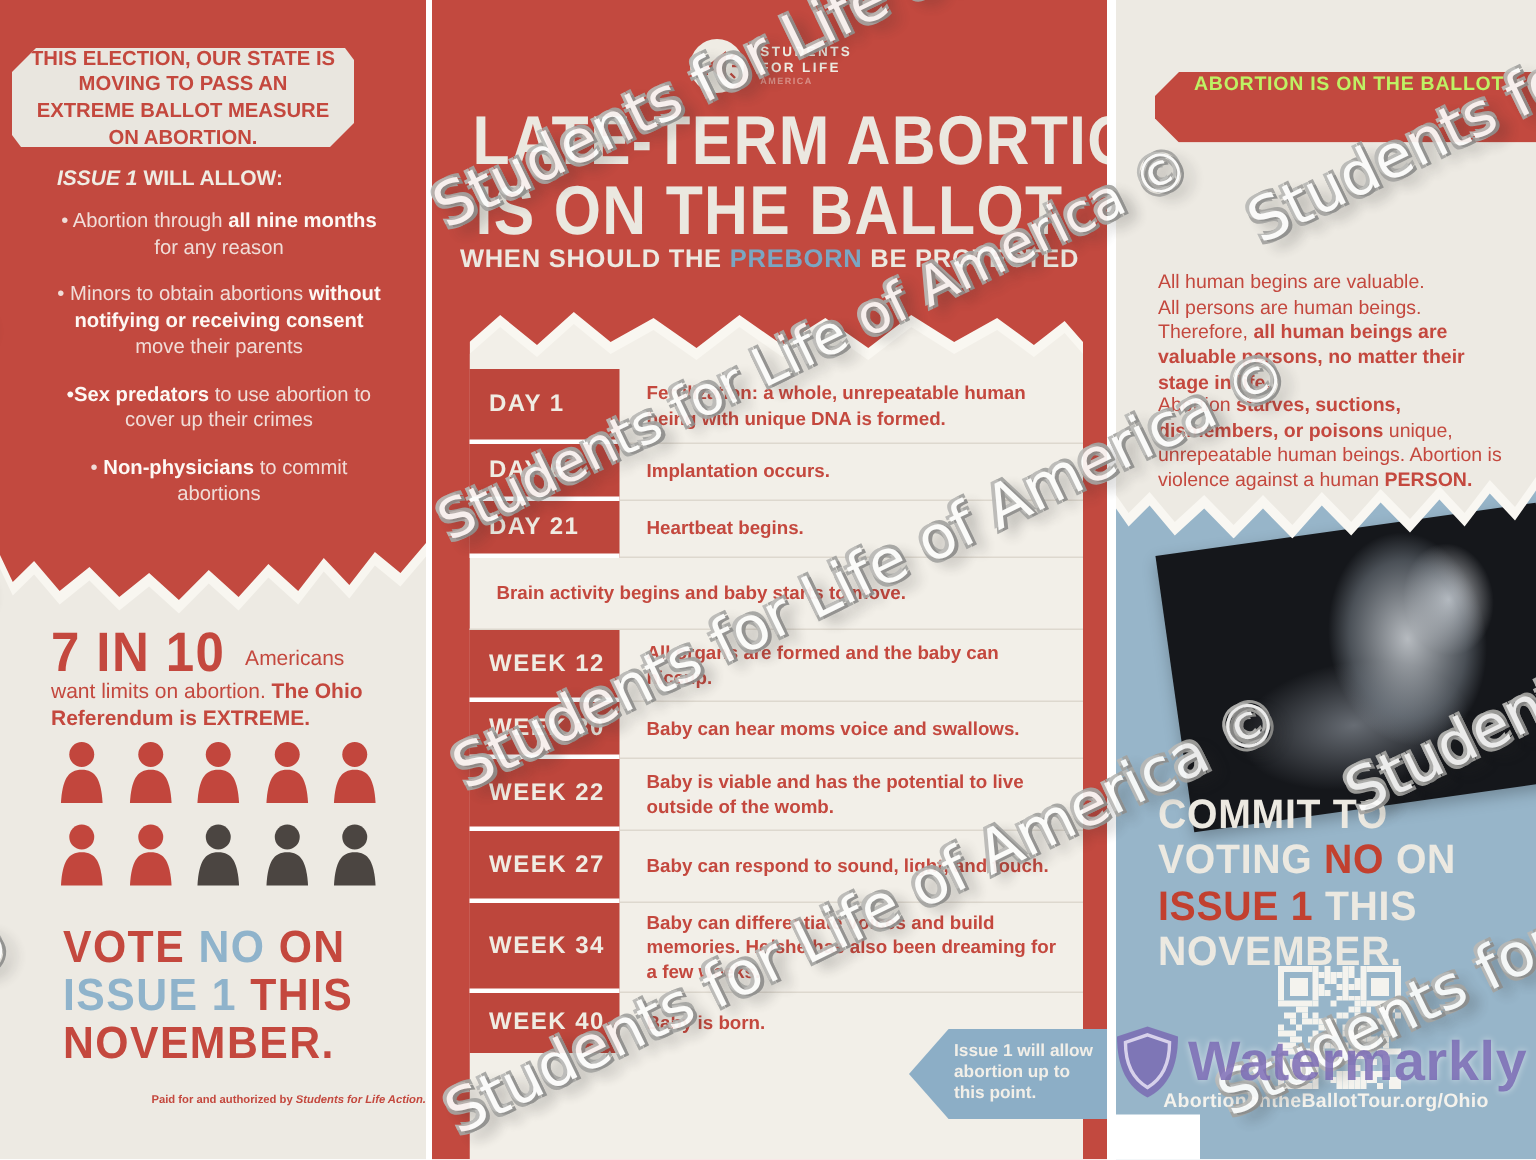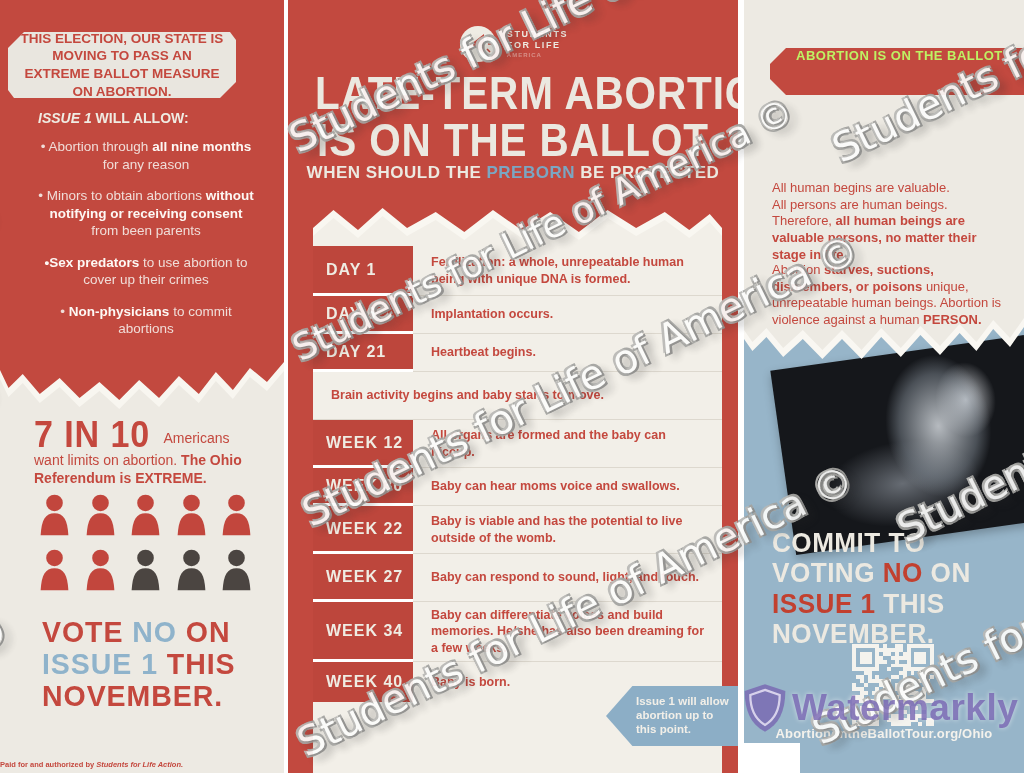--- a/index.html
+++ b/index.html
@@ -31,21 +31,21 @@
   .stat7{position:absolute;left:34px;top:418px;width:225px;color:var(--red-text);font-size:14px;font-weight:bold;line-height:1.3;}
   .stat7 .big{font-size:37px;letter-spacing:1px;line-height:.9;display:inline-block;transform:scaleX(.92);transform-origin:left bottom;font-weight:bold;vertical-align:-4px;}
   .stat7 .normal{font-weight:normal;}
   .people{position:absolute;left:36px;top:492px;width:220px;display:grid;grid-template-columns:repeat(5,1fr);grid-row-gap:9px;grid-column-gap:8px;}
   .person{width:37px;height:46px;}
   .person svg{width:100%;height:100%;}
   .person[data-variant="red"]{color:#c2463d;}
   .person[data-variant="gray"]{color:var(--gray-person);}
   .vote-block{position:absolute;left:42px;top:616px;font-size:30px;font-weight:bold;letter-spacing:1px;line-height:1.07;transform:scaleX(.95);transform-origin:left top;color:var(--red-text);white-space:nowrap;}
   .vote-block .blue{color:var(--blue-acc);}
-  .fine-print{position:absolute;left:0;right:0;top:760px;text-align:left;font-size:7.5px;color:var(--red-text);font-weight:bold;}
+  .fine-print{position:absolute;left:0;right:0;top:728px;text-align:right;font-size:7.5px;color:var(--red-text);font-weight:bold;}
   .fine-print .it{font-style:italic;}
   
   .mid-panel{left:288px;width:450px;background:var(--red);}
   .m-fringe,.m-cream{position:absolute;left:25px;right:16px;top:210px;bottom:0;
     clip-path:polygon(0 26px,5% 8px,11% 28px,17% 6px,23% 26px,30% 10px,37% 30px,44% 8px,51% 28px,58% 10px,65% 30px,72% 8px,79% 26px,86% 10px,92% 28px,97% 12px,100% 26px,100% 100%,0 100%);}
   .m-fringe{top:202px;background:#f9f7f1;}
   .m-cream{background:var(--cream-bright);}
   .sfl-logo{position:absolute;left:0;right:0;top:24px;display:flex;justify-content:center;align-items:center;gap:9px;}
   .sfl-logo svg{width:40px;height:40px;}
   .sfl-logo .lt{color:var(--cream-text);font-size:9px;font-weight:bold;letter-spacing:1.6px;line-height:1.25;}
@@ -119,21 +119,21 @@
     <div class="headline-box">
       <span>THIS ELECTION, OUR STATE IS MOVING TO PASS AN EXTREME BALLOT MEASURE ON ABORTION.</span>
     </div>
 
     <div class="issue-allow">
       <span class="it">ISSUE 1</span><span> WILL ALLOW:</span>
     </div>
 
     <div class="bullets">
       <div class="bullet"><span>• Abortion through </span><b>all nine months</b><span> for any reason</span></div>
-      <div class="bullet"><span>• Minors to obtain abortions </span><b>without notifying or receiving consent</b><span> from been parents</span></div>
+      <div class="bullet"><span>• Minors to obtain abortions </span><b>without notifying or receiving consent</b><span> move their parents</span></div>
       <div class="bullet"><b>•</b><b>Sex predators</b><span> to use abortion to cover up their crimes</span></div>
       <div class="bullet"><span>• </span><b>Non-physicians</b><span> to commit abortions</span></div>
     </div>
 
     <div class="stat7">
       <span class="big">7 IN 10</span><span class="normal"> Americans want limits on abortion. </span><span>The Ohio Referendum is EXTREME.</span>
     </div>
 
     <div class="people">
       <span class="person" data-variant="red"><svg viewBox="0 0 40 46">

